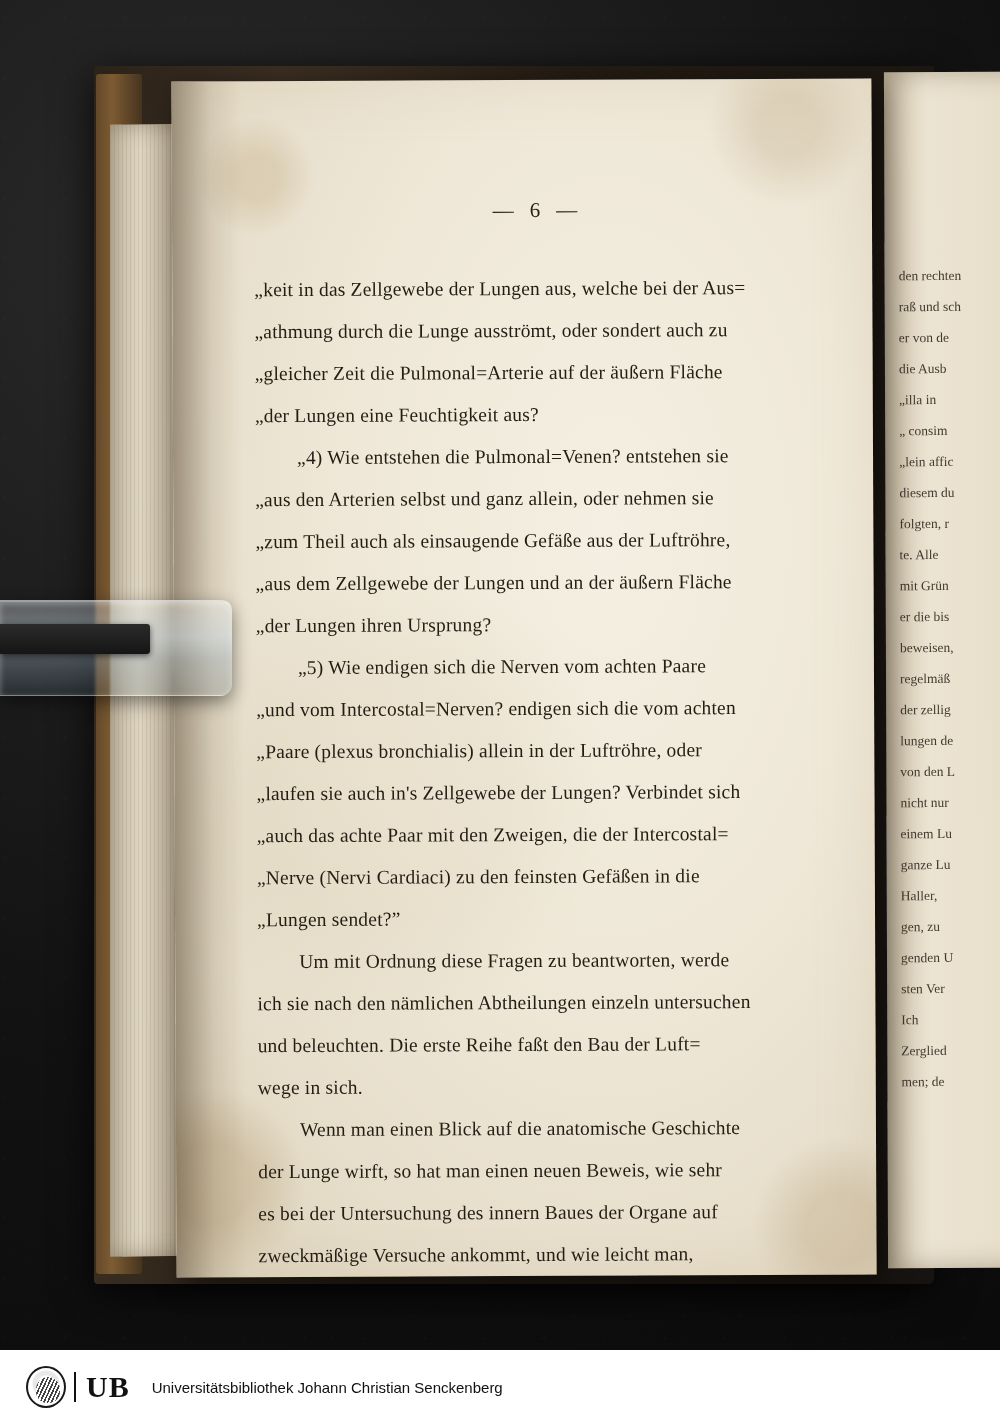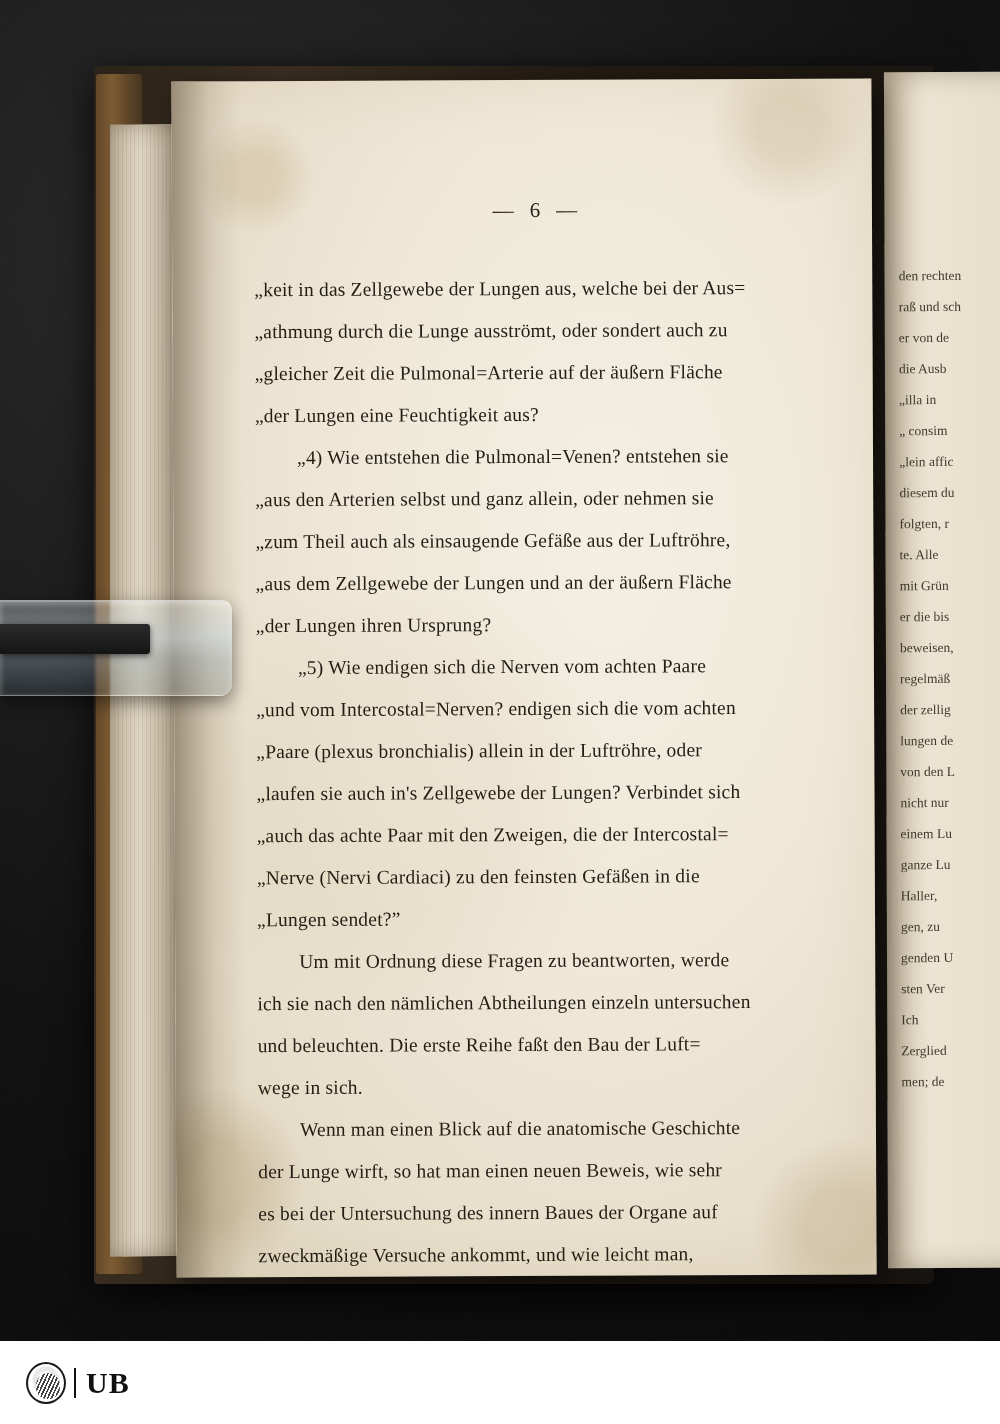--- a/index.html
+++ b/index.html
@@ -172,21 +172,21 @@
     position:absolute; left:0; top:22px; width:150px; height:30px;
     background: linear-gradient(180deg, #2b2b2b, #151515);
     border-radius: 0 3px 3px 0;
     box-shadow: 0 2px 6px rgba(0,0,0,.6);
   }
 
   
   #footer {
     position: absolute;
     left: 0; bottom: 0;
-    width: 1000px; height: 83px;
+    width: 1000px; height: 74px;
     background: #ffffff;
     display: flex;
     align-items: center;
     padding-left: 26px;
     gap: 16px;
   }
   .ub-logo {
     display:flex; align-items:center; gap:8px;
   }
   .ub-seal {
@@ -312,14 +312,15 @@
 <div id="ruler">
   <div class="bar-dark"></div>
 </div>
 
 <div id="footer">
   <div class="ub-logo">
     <div class="ub-seal"></div>
     <div class="ub-mark">UB</div>
   </div>
   <div class="ub-text">
+    <div>Universitätsbibliothek Johann Christian Senckenberg</div>
   </div>
 </div>
 
 </body></html>

